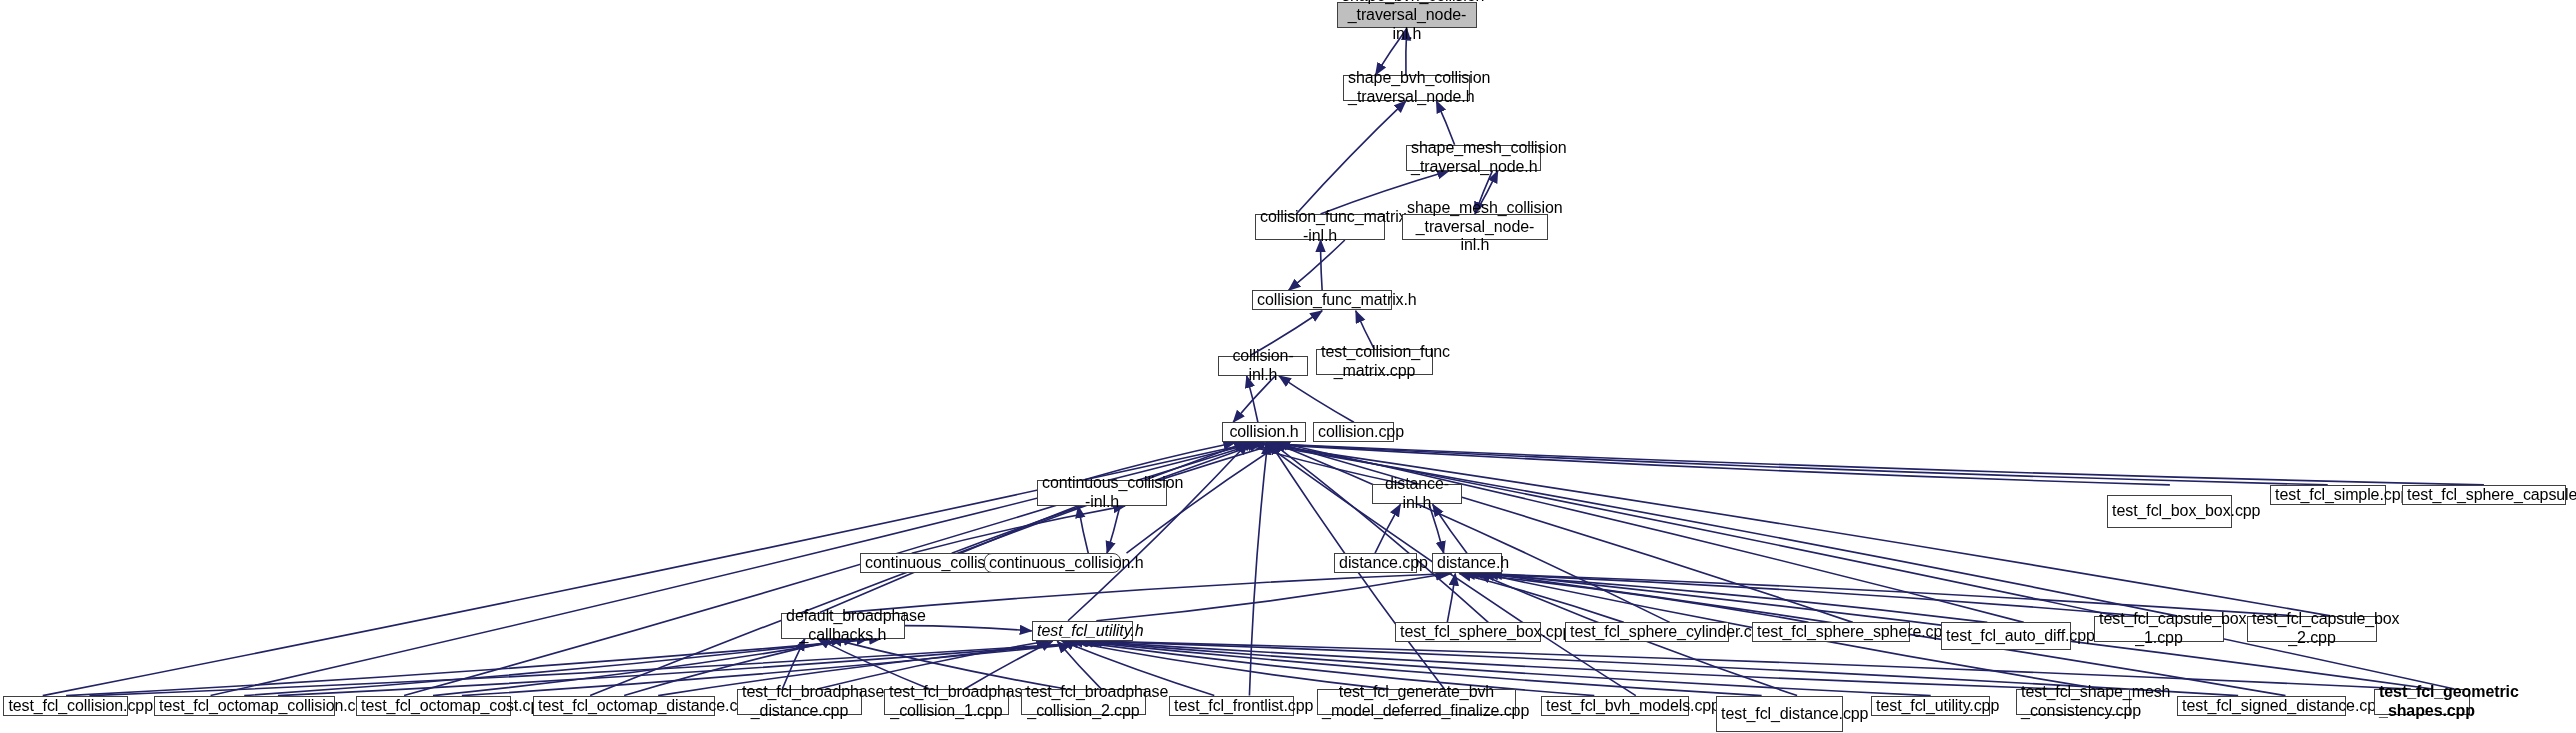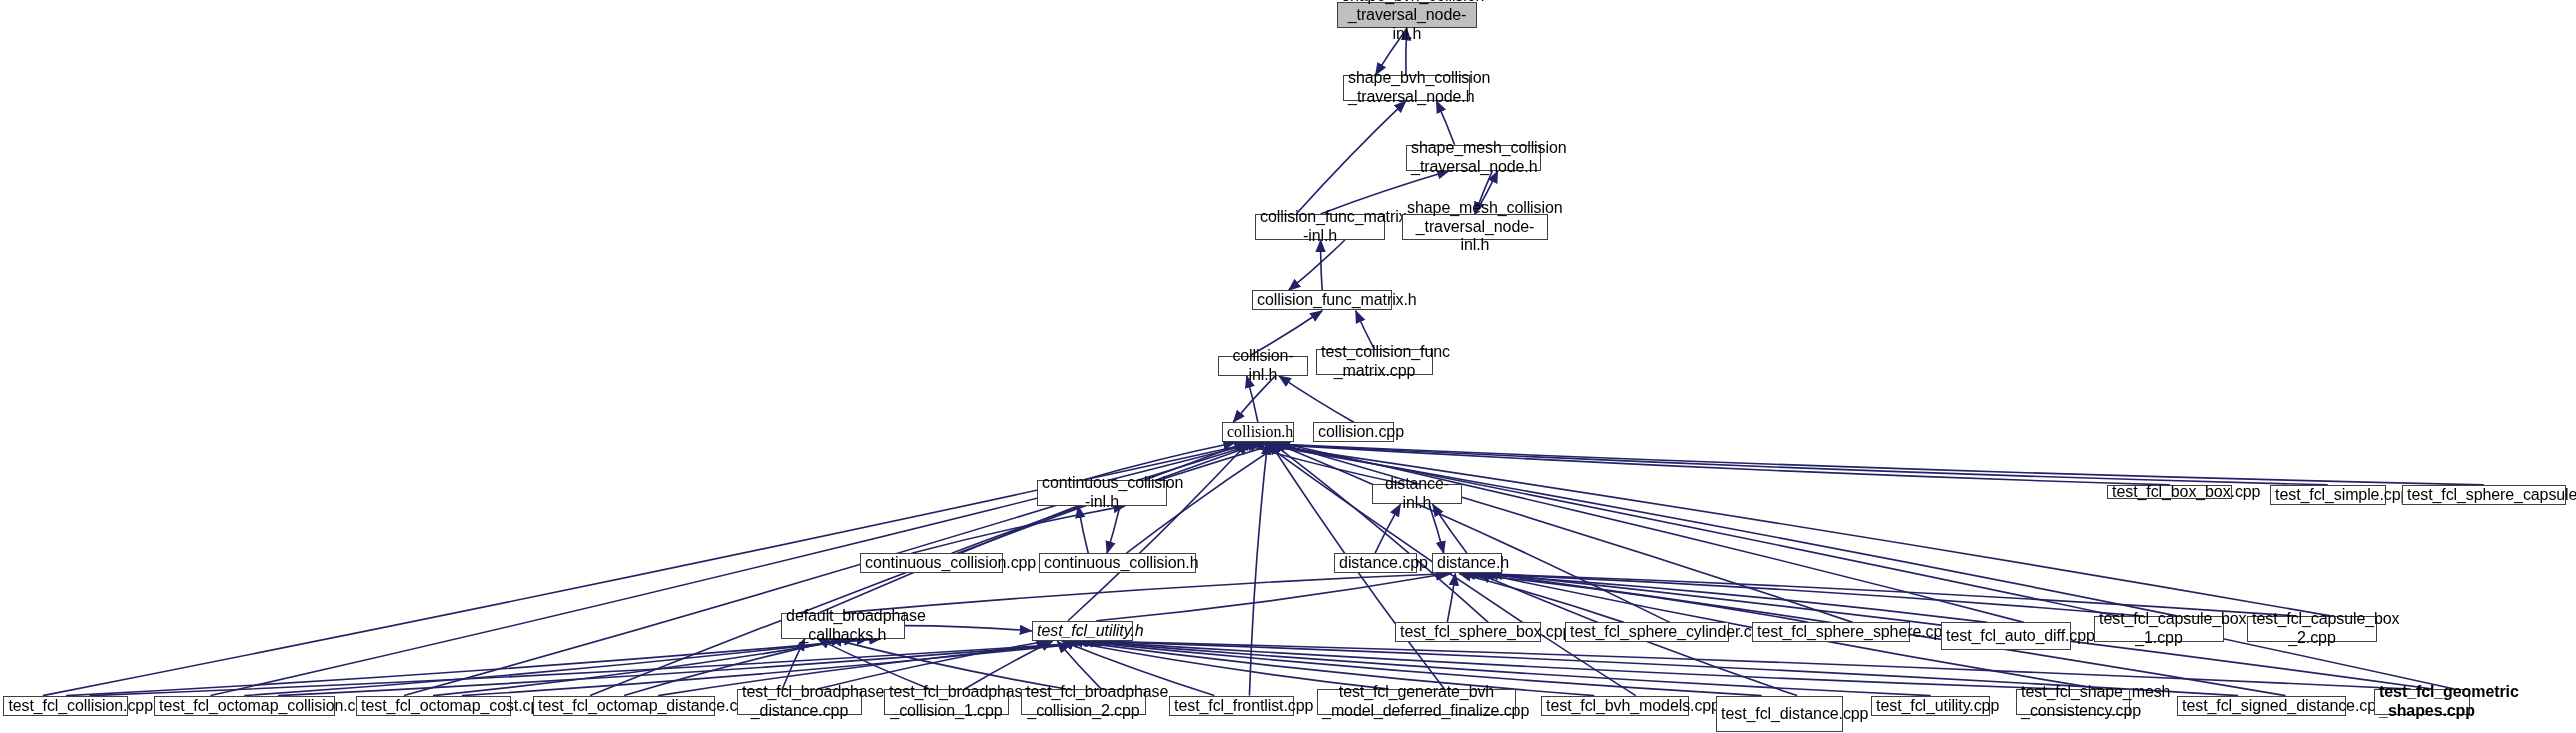--- a/index.html
+++ b/index.html
@@ -112,30 +112,30 @@
       <div class="gnode" style="left: 1406px; top: 145px; width: 135px; height: 26px;"><span class="lbl">shape_mesh_collision
 _traversal_node.h</span></div>
       <div class="gnode" style="left: 1255px; top: 214px; width: 130px; height: 26px;"><span class="lbl">collision_func_matrix
 -inl.h</span></div>
       <div class="gnode" style="left: 1402px; top: 214px; width: 146px; height: 26px;"><span class="lbl">shape_mesh_collision
 _traversal_node-inl.h</span></div>
       <div class="gnode" style="left: 1252px; top: 290px; width: 140px; height: 20.3px;"><span class="lbl">collision_func_matrix.h</span></div>
       <div class="gnode" style="left: 1218px; top: 356px; width: 90px; height: 20.3px;"><span class="lbl">collision-inl.h</span></div>
       <div class="gnode" style="left: 1316px; top: 349px; width: 117px; height: 26px;"><span class="lbl">test_collision_func
 _matrix.cpp</span></div>
-      <div class="gnode" style="left: 1222px; top: 422px; width: 72px; height: 20.3px; font-family: Liberation Serif, serif;"><span class="lbl">collision.h</span></div>
+      <div class="gnode" style="left: 1222px; top: 422px; width: 84px; height: 20.3px;"><span class="lbl">collision.h</span></div>
       <div class="gnode" style="left: 1313px; top: 422px; width: 81px; height: 20.3px;"><span class="lbl">collision.cpp</span></div>
       <div class="gnode" style="left: 1037px; top: 480px; width: 130px; height: 26px;"><span class="lbl">continuous_collision
 -inl.h</span></div>
       <div class="gnode" style="left: 1372px; top: 484px; width: 90px; height: 20.3px;"><span class="lbl">distance-inl.h</span></div>
-      <div class="gnode" style="left: 2107px; top: 485px; width: 125px; height: 14px;"><span class="lbl">test_fcl_box_box.cpp</span></div>
+      <div class="gnode" style="left: 2107px; top: 495px; width: 125px; height: 33px;"><span class="lbl">test_fcl_box_box.cpp</span></div>
       <div class="gnode" style="left: 2270px; top: 485px; width: 116px; height: 20.3px;"><span class="lbl">test_fcl_simple.cpp</span></div>
       <div class="gnode" style="left: 2402px; top: 485px; width: 164px; height: 20.3px;"><span class="lbl">test_fcl_sphere_capsule.cpp</span></div>
       <div class="gnode" style="left: 860px; top: 553px; width: 143px; height: 20.3px;"><span class="lbl">continuous_collision.cpp</span></div>
-      <div class="gnode" style="left: 1039px; top: 553px; width: 157px; height: 20.3px;"><span class="lbl">continuous_collision.h</span></div>
+      <div class="gnode" style="left: 984px; top: 553px; width: 137px; height: 20.3px; border-radius: 8px;"><span class="lbl">continuous_collision.h</span></div>
       <div class="gnode" style="left: 1334px; top: 553px; width: 83px; height: 20.3px;"><span class="lbl">distance.cpp</span></div>
       <div class="gnode" style="left: 1432px; top: 553px; width: 70px; height: 20.3px;"><span class="lbl">distance.h</span></div>
       <div class="gnode" style="left: 781px; top: 613px; width: 124px; height: 26px;"><span class="lbl">default_broadphase
 _callbacks.h</span></div>
       <div class="gnode" style="left: 1032px; top: 621px; width: 101px; height: 20.3px; font-style: italic;"><span class="lbl">test_fcl_utility.h</span></div>
       <div class="gnode" style="left: 1395px; top: 622px; width: 146px; height: 20.3px;"><span class="lbl">test_fcl_sphere_box.cpp</span></div>
       <div class="gnode" style="left: 1565px; top: 622px; width: 164px; height: 20.3px;"><span class="lbl">test_fcl_sphere_cylinder.cpp</span></div>
       <div class="gnode" style="left: 1752px; top: 622px; width: 158px; height: 20.3px;"><span class="lbl">test_fcl_sphere_sphere.cpp</span></div>
       <div class="gnode" style="left: 1941px; top: 622px; width: 130px; height: 28px;"><span class="lbl">test_fcl_auto_diff.cpp</span></div>
       <div class="gnode" style="left: 2094px; top: 616px; width: 130px; height: 26px;"><span class="lbl">test_fcl_capsule_box

